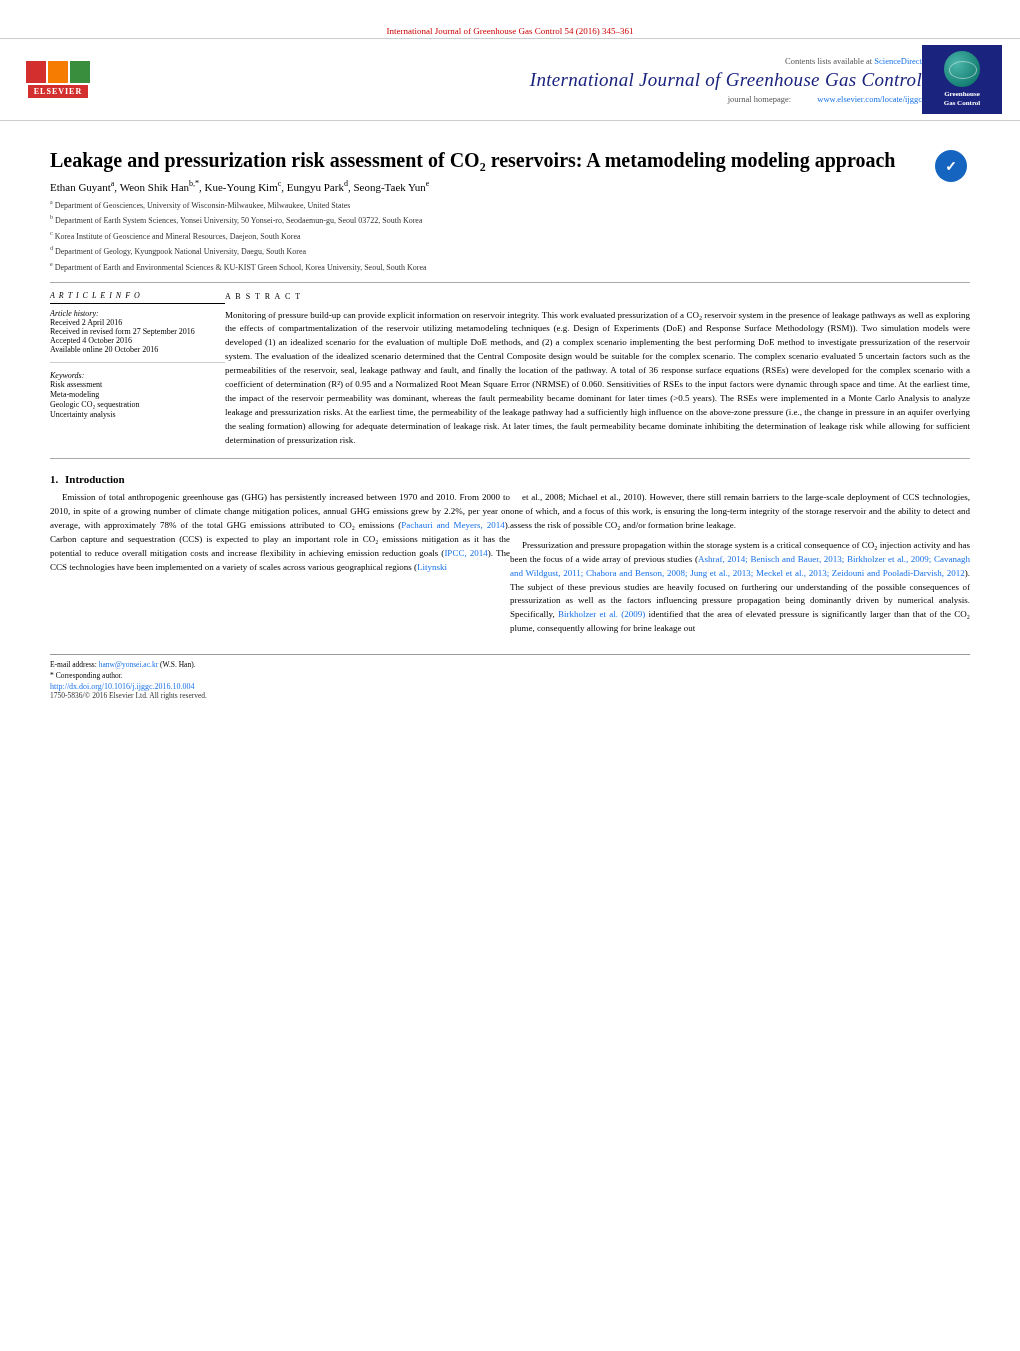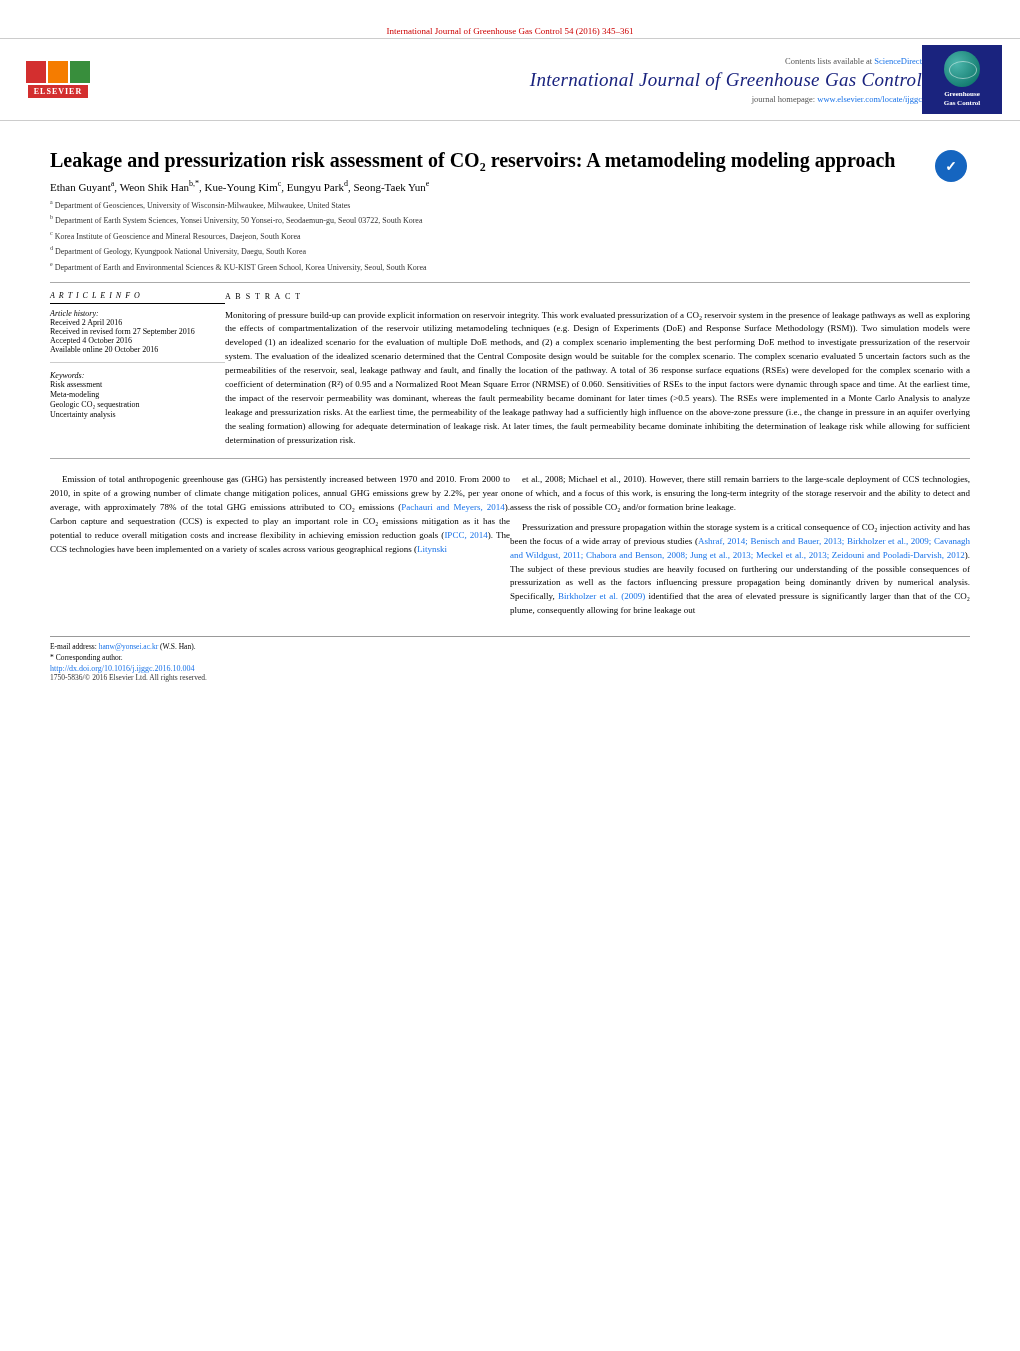--- a/index.html
+++ b/index.html
@@ -254,21 +254,21 @@
   </div>
 
   <div class="journal-center">
     <div class="contents-line">
       <span>Contents lists available at</span>
       <a href="#">ScienceDirect</a>
     </div>
     <div class="journal-title">International Journal of Greenhouse Gas Control</div>
     <div class="journal-homepage">
       <span>journal homepage:</span>
-      <a href="#" style="color:#1a73e8;">www.elsevier.com/locate/ijggc</a>
+      <a href="#" style="color:#1a73e8;margin-left:24px;">www.elsevier.com/locate/ijggc</a>
     </div>
   </div>
 
   <div class="journal-logo-box">
     <div class="logo-globe"></div>
     <div class="logo-title">
       <span>Greenhouse</span><br>
       <span>Gas Control</span>
     </div>
   </div>
@@ -324,20 +324,24 @@
 
     <div class="abstract-col">
       <div class="abstract-title">A B S T R A C T</div>
       <div class="abstract-text">Monitoring of pressure build-up can provide explicit information on reservoir integrity. This work evaluated pressurization of a CO₂ reservoir system in the presence of leakage pathways as well as exploring the effects of compartmentalization of the reservoir utilizing metamodeling techniques (e.g. Design of Experiments (DoE) and Response Surface Methodology (RSM)). Two simulation models were developed (1) an idealized scenario for the evaluation of multiple DoE methods, and (2) a complex scenario implementing the best performing DoE method to investigate pressurization of the reservoir system. The evaluation of the idealized scenario determined that the Central Composite design would be suitable for the complex scenario. The complex scenario evaluated 5 uncertain factors such as the permeabilities of the reservoir, seal, leakage pathway and fault, and finally the location of the pathway. A total of 36 response surface equations (RSEs) were developed for the complex scenario with a coefficient of determination (R²) of 0.95 and a Normalized Root Mean Square Error (NRMSE) of 0.060. Sensitivities of RSEs to the input factors were dynamic through space and time. At the earliest time, the impact of the reservoir permeability was dominant, whereas the fault permeability became dominant for later times (&gt;0.5 years). The RSEs were implemented in a Monte Carlo Analysis to analyze leakage and pressurization risks. At the earliest time, the permeability of the leakage pathway had a sufficiently high influence on the above-zone pressure (i.e., the change in pressure in an aquifer overlying the sealing formation) allowing for adequate determination of leakage risk. At later times, the fault permeability became dominate inhibiting the determination of leakage risk while allowing for sufficient determination of pressurization risk.</div>
     </div>
   </div>
 
   <hr class="divider" style="margin-top:10px;">
 
   <div class="intro-section">
+    <div class="section-heading">
+      <span>1.</span>
+      <span style="margin-left:4px;">Introduction</span>
+    </div>
 
     <div class="body-two-col">
       <div class="body-col">
         <p>
           Emission of total anthropogenic greenhouse gas (GHG) has persistently increased between 1970 and 2010. From 2000 to 2010, in spite of a growing number of climate change mitigation polices, annual GHG emissions grew by 2.2%, per year on average, with approximately 78% of the total GHG emissions attributed to CO₂ emissions (<a class="link" href="#">Pachauri and Meyers, 2014</a>). Carbon capture and sequestration (CCS) is expected to play an important role in CO₂ emissions mitigation as it has the potential to reduce overall mitigation costs and increase flexibility in achieving emission reduction goals (<a class="link" href="#">IPCC, 2014</a>). The CCS technologies have been implemented on a variety of scales across various geographical regions (<a class="link" href="#">Litynski</a>
         </p>
       </div>
       <div class="body-col">
         <p>
           et al., 2008; Michael et al., 2010). However, there still remain barriers to the large-scale deployment of CCS technologies, one of which, and a focus of this work, is ensuring the long-term integrity of the storage reservoir and the ability to detect and assess the risk of possible CO₂ and/or formation brine leakage.

